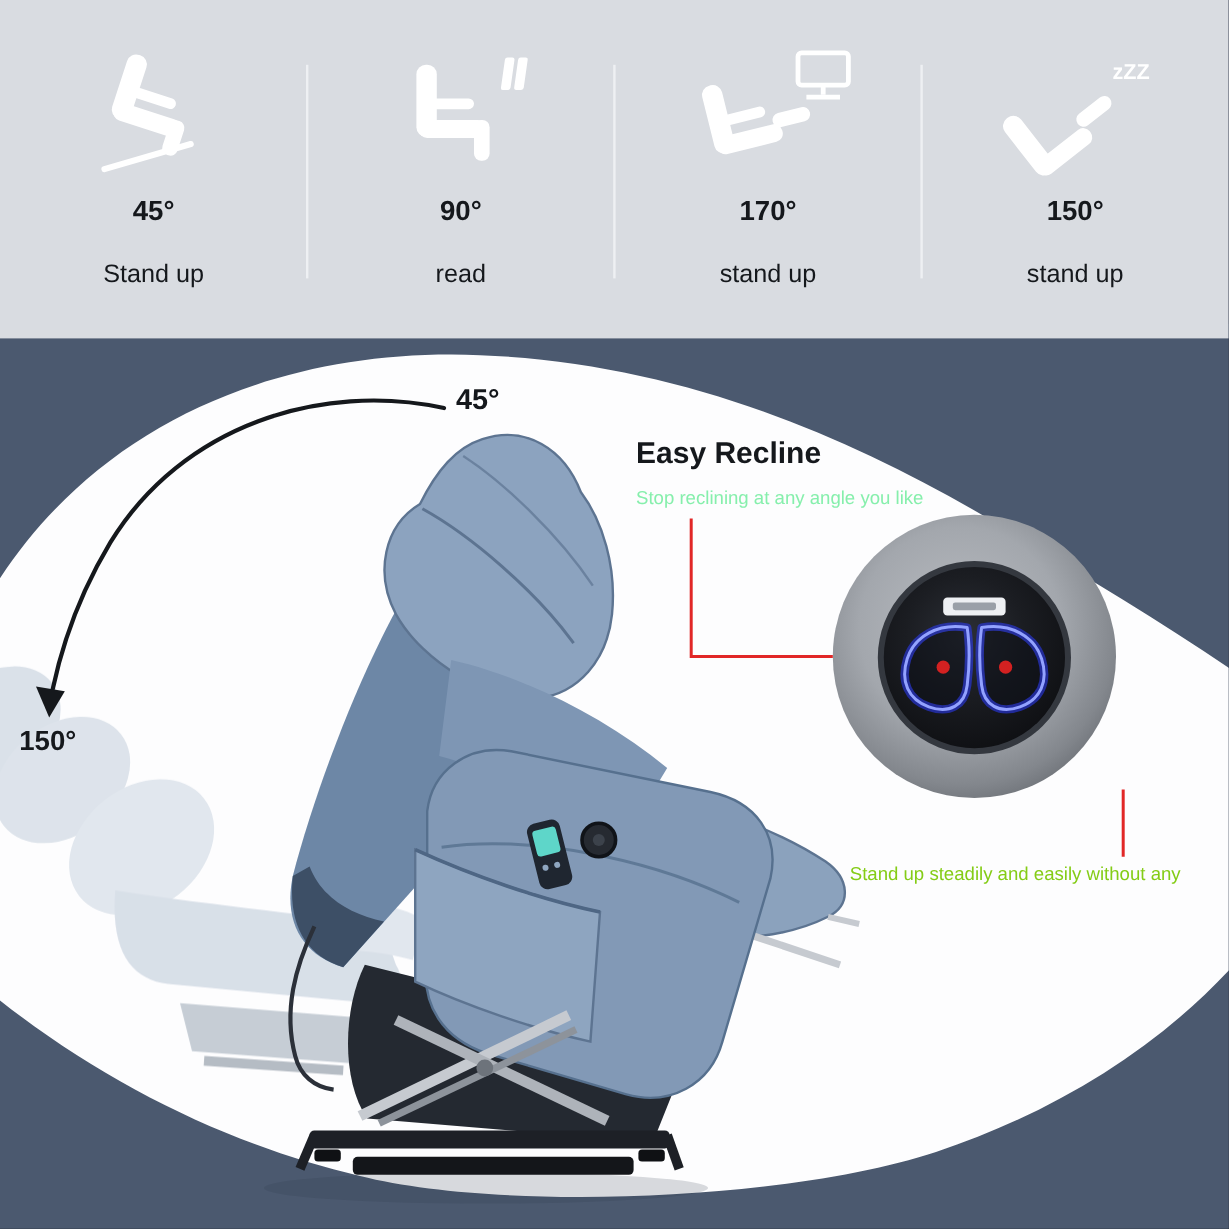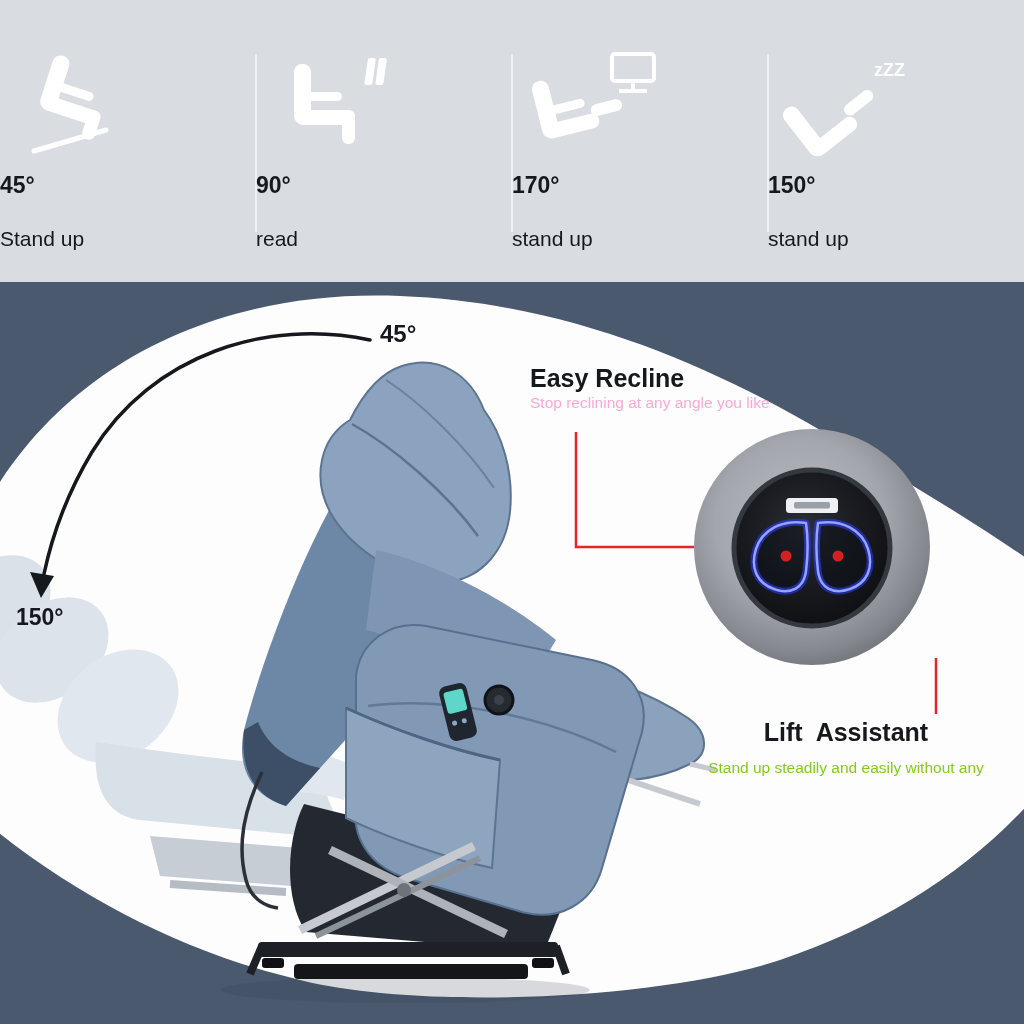--- a/index.html
+++ b/index.html
@@ -6,33 +6,33 @@
   .canvas{
     position:relative;width:1024px;height:1024px;overflow:hidden;
     font-family:"Liberation Sans",sans-serif;color:#15181c;
     background:#4b596f;margin:0 auto;
   }
   
   .top-band{
     position:absolute;top:0;left:0;width:1024px;height:282px;
     background:#d9dce1;display:flex;z-index:3;
   }
-  .feature{flex:1;position:relative;display:flex;flex-direction:column;padding-top:50px;border-radius:20px;}
+  .feature{flex:1;position:relative;display:flex;flex-direction:column;align-items:center;padding-top:40px;border-radius:20px;}
   .ficon{height:112px;width:150px;}
   .angle{font-size:23px;font-weight:bold;margin-top:10px;}
   .flabel{font-size:21px;font-weight:normal;margin-top:28px;}
   .divider{position:absolute;right:-1px;top:54px;height:178px;width:2px;background:#eef0f3;}
   
   .scene-svg{position:absolute;top:0;left:0;z-index:1;}
   .overlay{position:absolute;z-index:2;}
   .ann-45{left:380px;top:320px;font-size:24px;font-weight:bold;}
   .ann-150{left:16px;top:604px;font-size:23px;font-weight:bold;}
   .easy-block{left:530px;top:364px;}
   .easy-title{font-size:25px;font-weight:bold;}
-  .easy-sub{font-size:15.5px;margin-top:1px;color:#f9a8d4;}
+  .easy-sub{font-size:15.5px;margin-top:14px;color:#86efac;}
   .lift-block{left:678px;top:718px;width:336px;text-align:center;}
   .lift-title{font-size:25px;font-weight:bold;white-space:pre;margin-bottom:10px;}
   .lift-sub{font-size:15.5px;line-height:1.4;color:#84cc16;}
 </style>
 </head>
 <body>
 
 <div class="canvas">
 
   <div class="top-band">
@@ -222,17 +222,16 @@
   <div class="overlay ann-45">45°</div>
 
   <div class="overlay ann-150">150°</div>
 
   <div class="overlay easy-block">
     <div class="easy-title">Easy Recline</div>
     <div class="easy-sub">Stop reclining at any angle you like</div>
   </div>
 
   <div class="overlay lift-block">
-    <div class="lift-title">Lift  Assistant</div>
     <div class="lift-sub">Stand up steadily and easily without any</div>
   </div>
 
 </div>
 
 </body></html>

